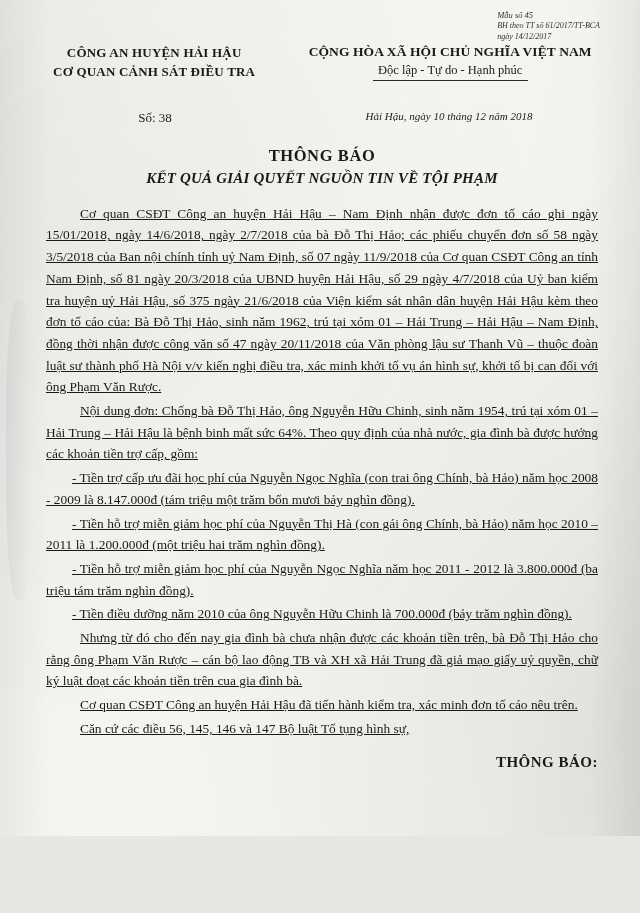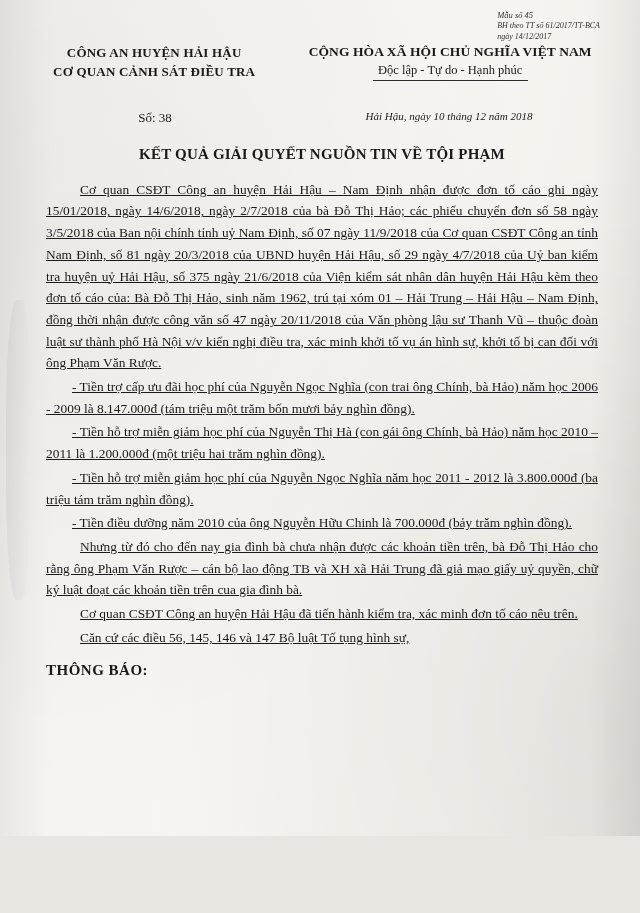--- a/index.html
+++ b/index.html
@@ -115,40 +115,41 @@
   .title-main {
     font-weight: bold;
     font-size: 16.5px;
     letter-spacing: 0.6px;
   }
   .title-sub {
     font-weight: bold;
     font-size: 15px;
     margin-top: 4px;
     letter-spacing: 0.2px;
+    font-style: italic;
   }
 
   
   .body {
     margin-top: 16px;
     font-size: 13.4px;
     line-height: 1.62;
     text-align: justify;
     text-justify: inter-word;
     text-decoration: underline;
   }
   .body p {
     margin: 0 0 2px 0;
     text-indent: 34px;
   }
   .body p.dash {
     text-indent: 26px;
   }
   .closing {
-    text-align: left;
+    text-align: right;
     font-weight: bold;
     font-size: 15px;
     margin-top: 14px;
     letter-spacing: 0.5px;
   }
   
   .smudge {
     position: absolute;
     left: 6px;
     top: 300px;
@@ -185,26 +186,28 @@
         <div class="motto-underline"></div>
       </div>
     </div>
 
     <div class="subhdr">
       <div class="so-line">Số: 38</div>
       <div class="place-date">Hải Hậu, ngày 10 tháng 12 năm 2018</div>
     </div>
 
     <div class="title-block">
+      <div class="title-main">THÔNG BÁO</div>
       <div class="title-sub">KẾT QUẢ GIẢI QUYẾT NGUỒN TIN VỀ TỘI PHẠM</div>
     </div>
 
     <div class="body">
       <p>Cơ quan CSĐT Công an huyện Hải Hậu – Nam Định nhận được đơn tố cáo ghi ngày 15/01/2018, ngày 14/6/2018, ngày 2/7/2018 của bà Đỗ Thị Hảo; các phiếu chuyển đơn số 58 ngày 3/5/2018 của Ban nội chính tỉnh uỷ Nam Định, số 07 ngày 11/9/2018 của Cơ quan CSĐT Công an tỉnh Nam Định, số 81 ngày 20/3/2018 của UBND huyện Hải Hậu, số 29 ngày 4/7/2018 của Uỷ ban kiểm tra huyện uỷ Hải Hậu, số 375 ngày 21/6/2018 của Viện kiểm sát nhân dân huyện Hải Hậu kèm theo đơn tố cáo của: Bà Đỗ Thị Hảo, sinh năm 1962, trú tại xóm 01 – Hải Trung – Hải Hậu – Nam Định, đồng thời nhận được công văn số 47 ngày 20/11/2018 của Văn phòng lậu sư Thanh Vũ – thuộc đoàn luật sư thành phố Hà Nội v/v kiến nghị điều tra, xác minh khởi tố vụ án hình sự, khởi tố bị can đối với ông Phạm Văn Rược.</p>
-      <p class="dash">- Tiền trợ cấp ưu đãi học phí của Nguyễn Ngọc Nghĩa (con trai ông Chính, bà Hảo) năm học 2006 - 2009 là 8.147.000đ (tám triệu một trăm bốn mươi bảy nghìn đồng).</p>
+      <p>Nội dung đơn: Chống bà Đỗ Thị Hảo, ông Nguyễn Hữu Chinh, sinh năm 1954, trú tại xóm 01 – Hải Trung – Hải Hậu là bệnh binh mất sức 64%. Theo quy định của nhà nước, gia đình bà được hưởng các khoản tiền trợ cấp, gồm:</p>
+      <p class="dash">- Tiền trợ cấp ưu đãi học phí của Nguyễn Ngọc Nghĩa (con trai ông Chính, bà Hảo) năm học 2008 - 2009 là 8.147.000đ (tám triệu một trăm bốn mươi bảy nghìn đồng).</p>
       <p class="dash">- Tiền hỗ trợ miễn giảm học phí của Nguyễn Thị Hà (con gái ông Chính, bà Hảo) năm học 2010 – 2011 là 1.200.000đ (một triệu hai trăm nghìn đồng).</p>
       <p class="dash">- Tiền hỗ trợ miễn giảm học phí của Nguyễn Ngọc Nghĩa  năm học 2011 - 2012 là 3.800.000đ (ba triệu tám trăm nghìn đồng).</p>
       <p class="dash">- Tiền điều dưỡng năm 2010 của ông Nguyễn Hữu Chinh là 700.000đ (bảy trăm nghìn đồng).</p>
       <p>Nhưng từ đó cho đến nay gia đình bà chưa nhận được các khoản tiền trên, bà Đỗ Thị Hảo cho rằng ông Phạm Văn Rược – cán bộ lao động   TB và XH xã Hải Trung đã giả mạo giấy uỷ quyền, chữ ký luật đoạt các khoản tiền trên cua gia đình bà.</p>
       <p>Cơ quan CSĐT Công an huyện Hải Hậu đã tiến hành kiểm tra, xác minh đơn tố cáo nêu trên.</p>
       <p>Căn cứ các điều 56, 145, 146 và 147 Bộ luật Tố tụng hình sự,</p>
     </div>
 
     <div class="closing">THÔNG BÁO:</div>
   </div>

